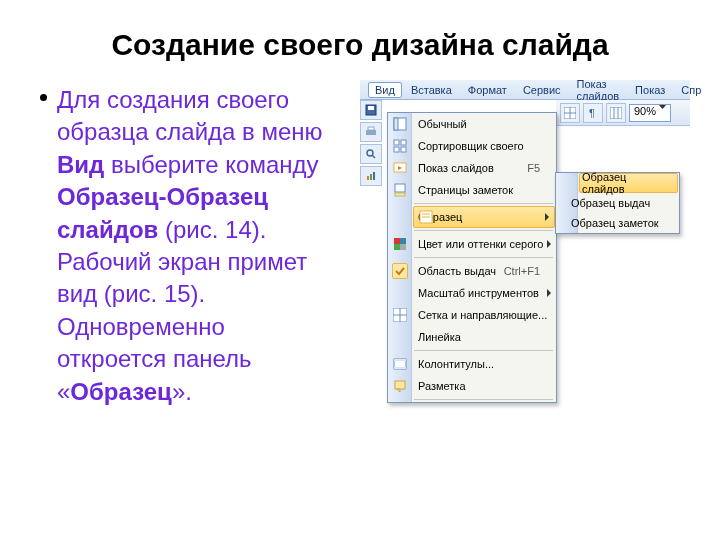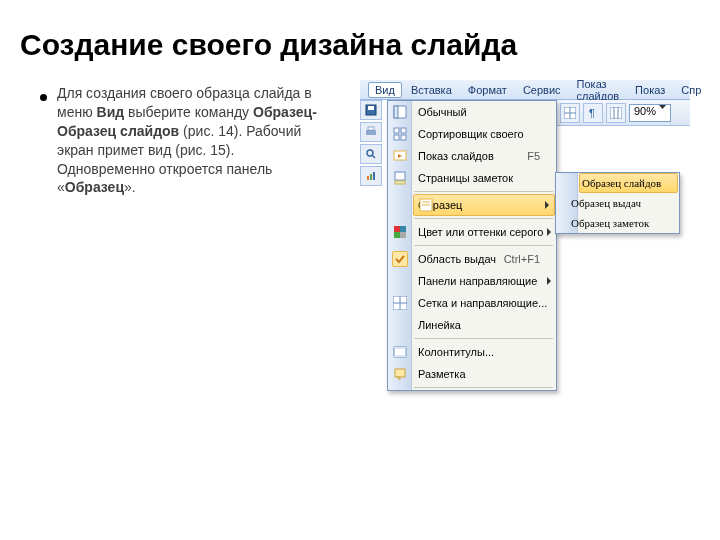--- a/index.html
+++ b/index.html
@@ -3,20 +3,21 @@
 <meta charset="utf-8">
 <style>
   * { box-sizing: border-box; margin: 0; padding: 0; }
   body {
     width: 720px; height: 540px;
     font-family: Arial, sans-serif;
     background: #fff;
     position: relative;
   }
   .title {
+    text-align: center;
     font-size: 30px;
     font-weight: bold;
     padding: 28px 20px 18px 20px;
     color: #000;
   }
   .content {
     display: flex;
     padding: 0 30px 0 40px;
     gap: 30px;
     align-items: flex-start;
@@ -31,23 +32,23 @@
     gap: 10px;
   }
   .bullet-dot {
     width: 7px; height: 7px;
     background: #000;
     border-radius: 50%;
     margin-top: 10px;
     flex-shrink: 0;
   }
   .para {
-    font-size: 14px;
+    font-size: 24px;
     line-height: 1.35;
-    color: #404040;
+    color: #6d28d9;
   }
   .para b { font-weight: bold; }
 
   
   .screenshot {
     flex: 1;
     position: relative;
     font-family: Tahoma, Arial, sans-serif;
     font-size: 11px;
   }
@@ -97,21 +98,21 @@
     background: #eaf1fb;
     border: 1px solid #a9c0e7;
     display:flex;align-items:center;justify-content:center;
   }
   .tbar .zoom {
     border:1px solid #7da2ce; background:#fff;
     height:18px; padding: 0 4px; display:flex;gap:3px;
   }
   
   .menu-drop {
-    position: absolute; top: 20px; left: 27px;
+    position: absolute; top: 32px; left: 27px;
     width: 170px;
     background: #f5f5f0;
     border: 1px solid #7b97c0;
     box-shadow: 2px 3px 4px rgba(0,0,0,0.25);
   }
   .menu-drop .sidebar {
     position: absolute; left:0; top:0; bottom:0; width:24px;
     background: linear-gradient(to right,#e9f1fb,#cbd9ee);
     border-right:1px solid #b8c9e1;
   }
@@ -157,21 +158,21 @@
     width: 125px;
     background:#f5f5f0;
     border:1px solid #7b97c0;
     box-shadow: 2px 3px 4px rgba(0,0,0,0.25);
   }
   .submenu .sidebar {
     position:absolute;left:0;top:0;bottom:0;width:22px;
     background: linear-gradient(to right,#e9f1fb,#cbd9ee);
     border-right:1px solid #b8c9e1;
   }
-  .submenu ul{list-style:none;position:relative;font-family:Liberation Serif, serif;}
+  .submenu ul{list-style:none;position:relative;}
   .submenu li{
     height:20px;display:flex;align-items:center;
     padding-left:15px;padding-right:6px;font-size:11px;color:#000;
   }
   .submenu li.hover{
     background: linear-gradient(#ffe8a6,#ffd76b);
     border:1px solid #e8b44d;border-radius:2px;
     margin:0 1px 0 23px;padding-left:2px;
   }
   svg { display:block; }
@@ -330,21 +331,21 @@
           <li class="checked">
             <span class="ico">
               <svg width="14" height="14">
                 <polyline points="3,7 6,10 11,4" fill="none" stroke="#c97b16" stroke-width="2"></polyline>
               </svg>
             </span>
             <span>Область выдач</span>
             <span class="sc">Ctrl+F1</span>
           </li>
           <li>
-            <span>Панели направляющие</span>
+            <span>Масштаб инструментов</span>
             <span class="arrow"></span>
           </li>
           <li>
             <span class="ico">
               <svg width="14" height="14">
                 <rect width="14" height="14" fill="#fff" stroke="#6b8ec0"></rect>
                 <line x1="7" y1="0" x2="7" y2="14" stroke="#6b8ec0"></line>
                 <line x1="0" y1="7" x2="14" y2="7" stroke="#6b8ec0"></line>
               </svg>
             </span>

